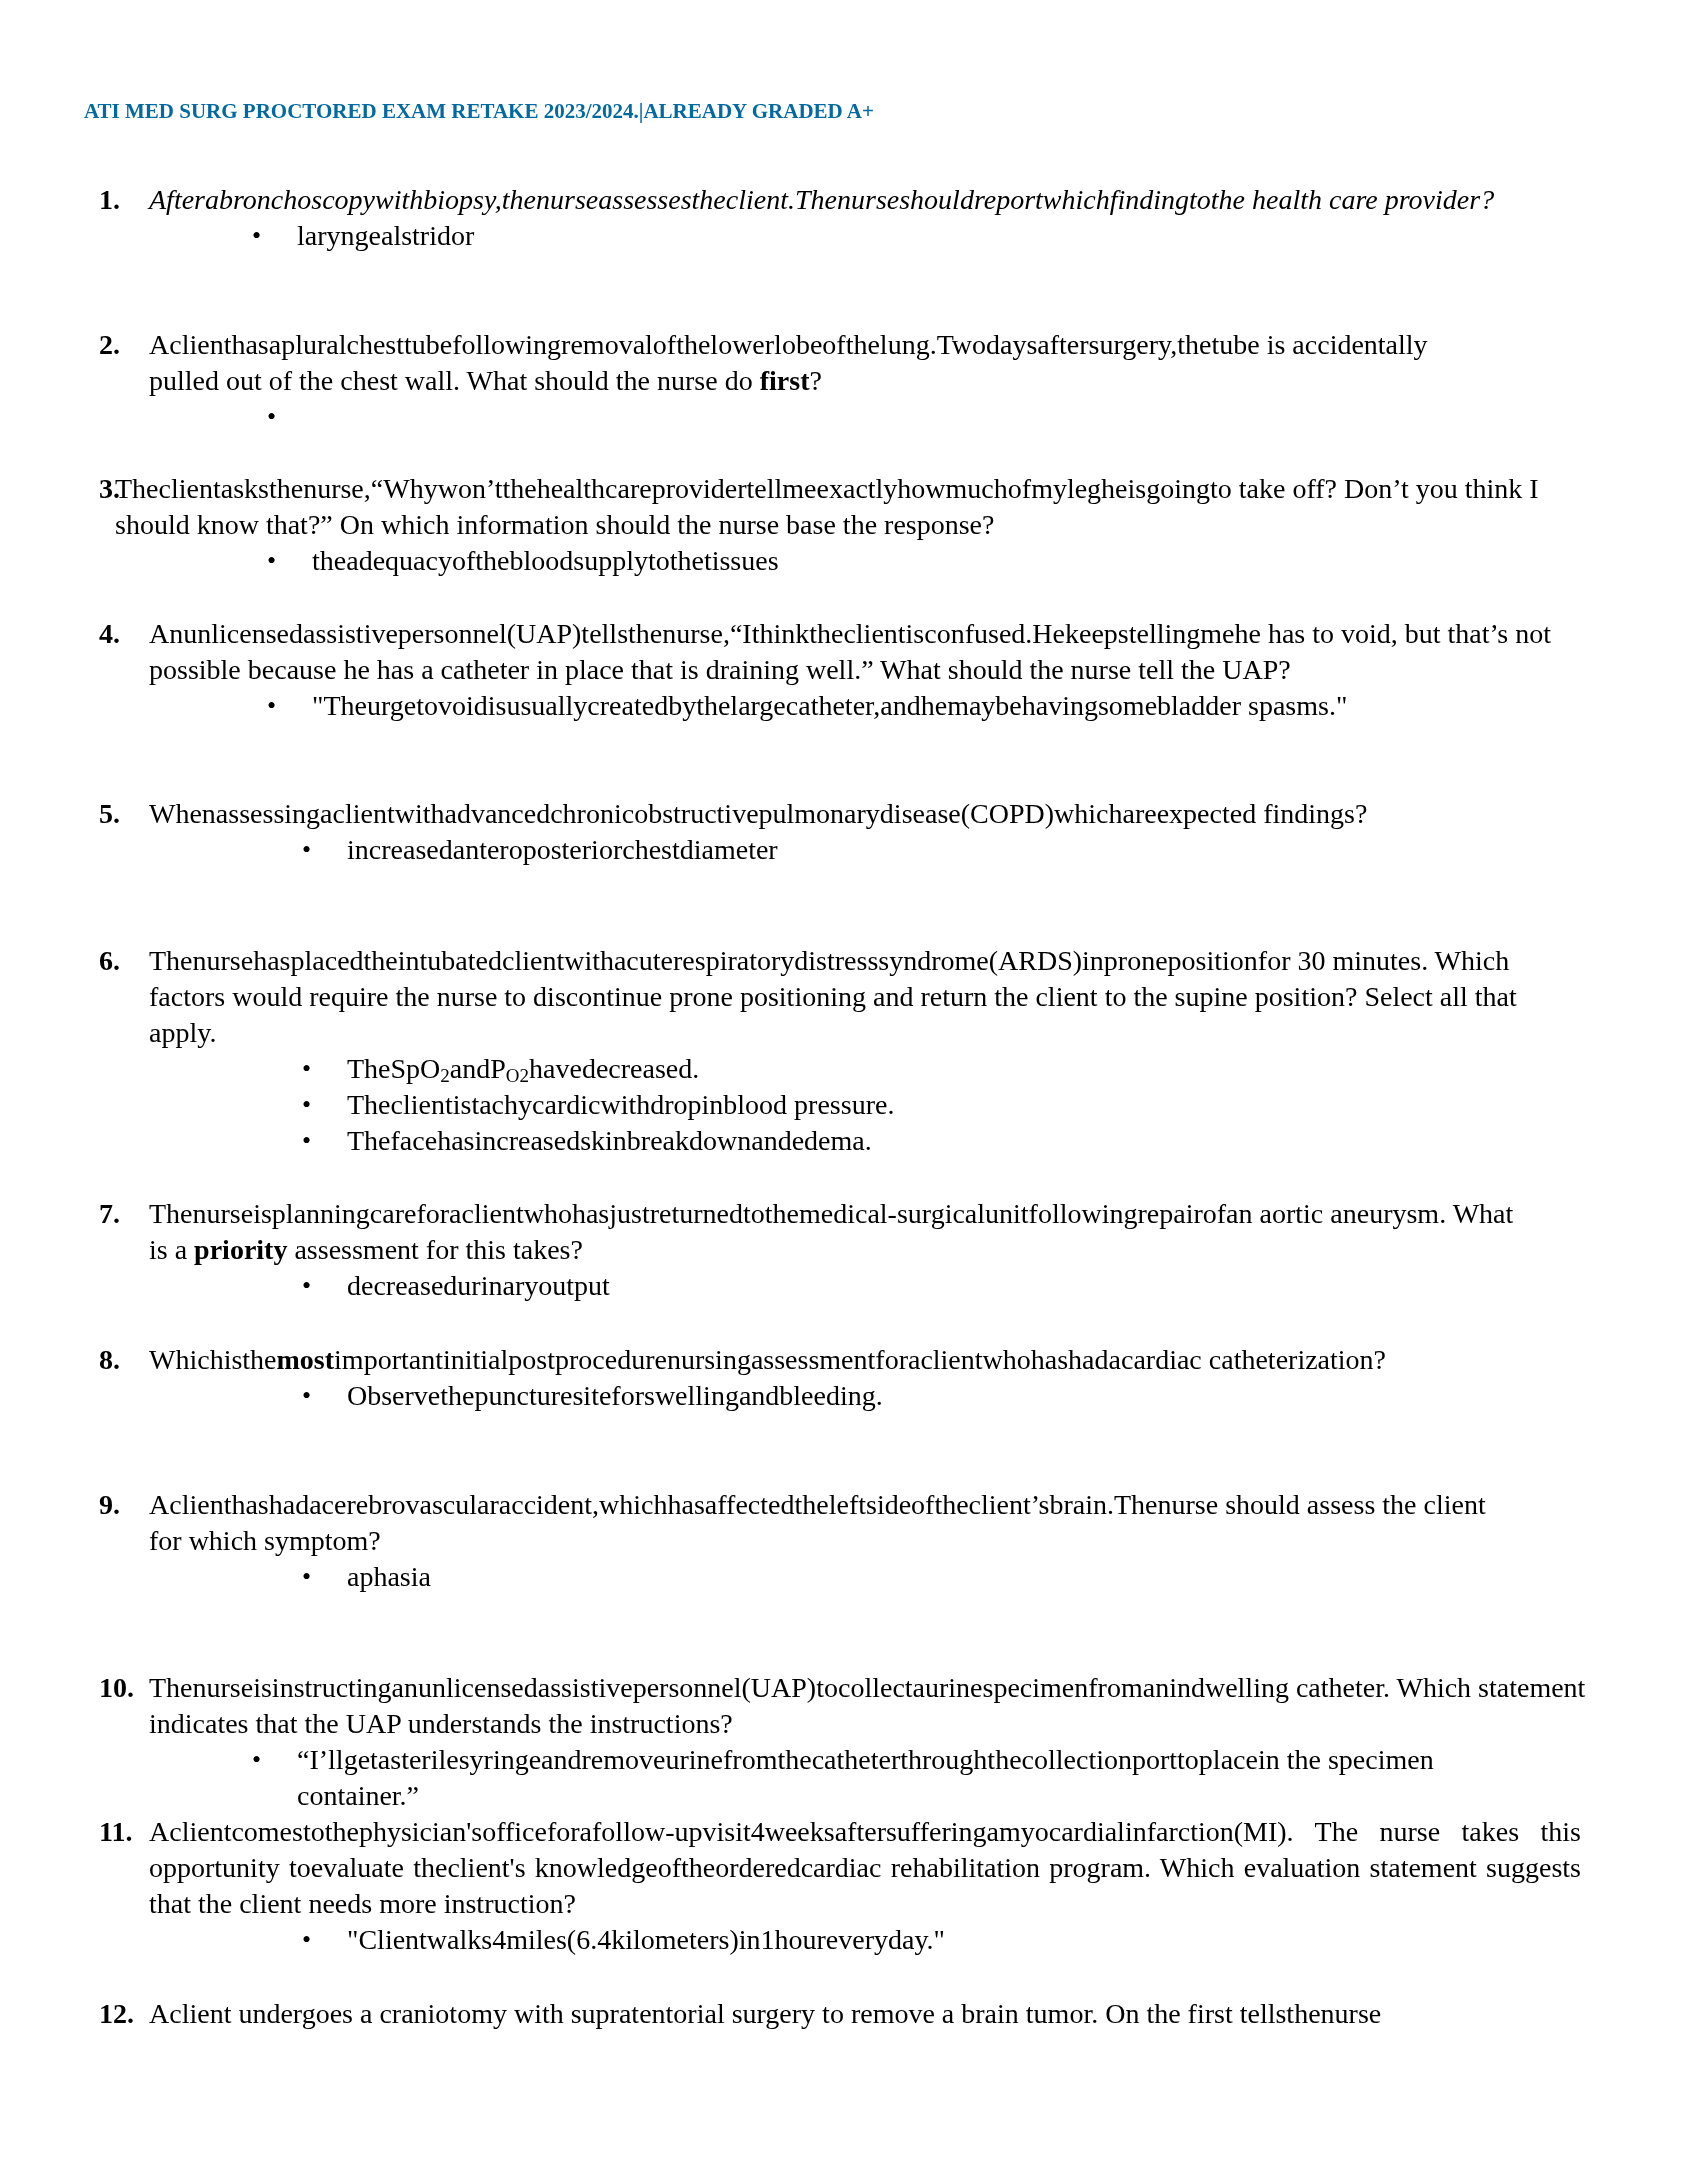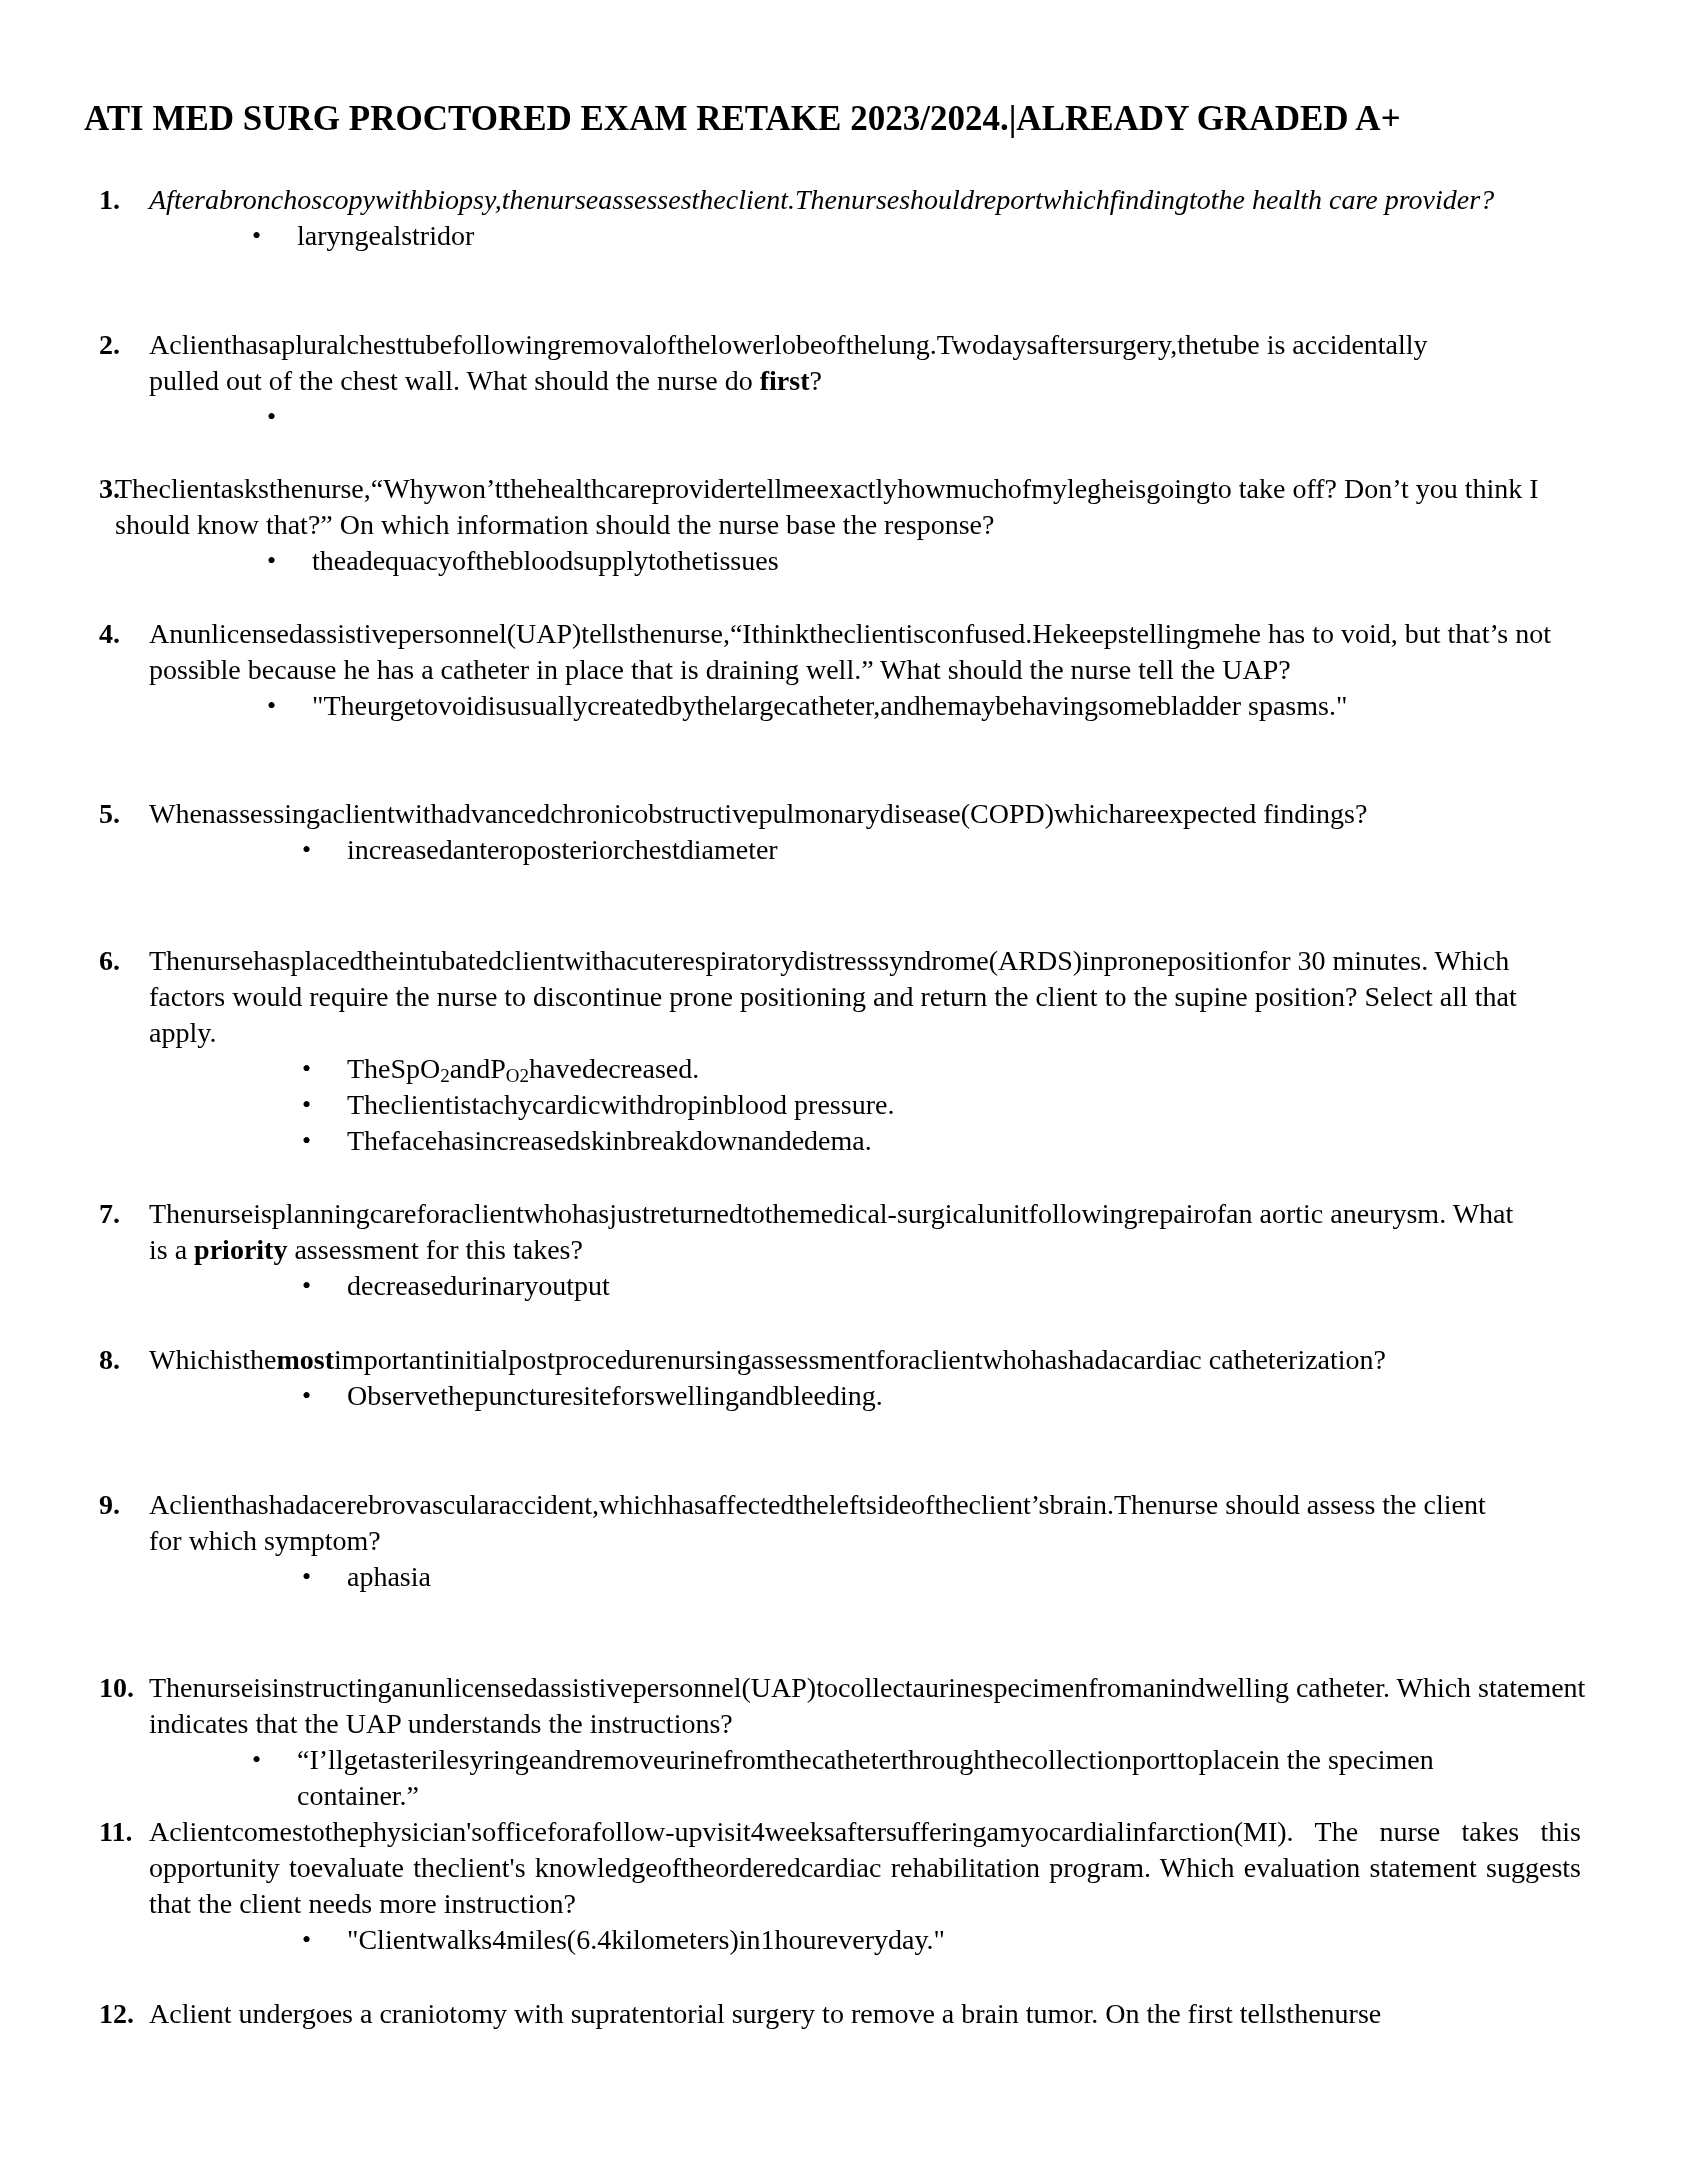--- a/index.html
+++ b/index.html
@@ -17,23 +17,23 @@
     }
     .page {
       position: absolute;
       left: 0; top: 0;
       width: 1683px; height: 2178px;
     }
     .title {
       position: absolute;
       left: 84px;
       top: 99px;
-      font-size: 35px;
+      font-size: 21px;
       font-weight: bold;
-      color: #000000;
+      color: #0369a1;
       white-space: nowrap;
       letter-spacing: 0px;
       font-family: Liberation Serif, serif;
     }
     .q {
       position: absolute;
       left: 99px;
       width: 1481px;
       font-size: 28px;
       line-height: 36px;

